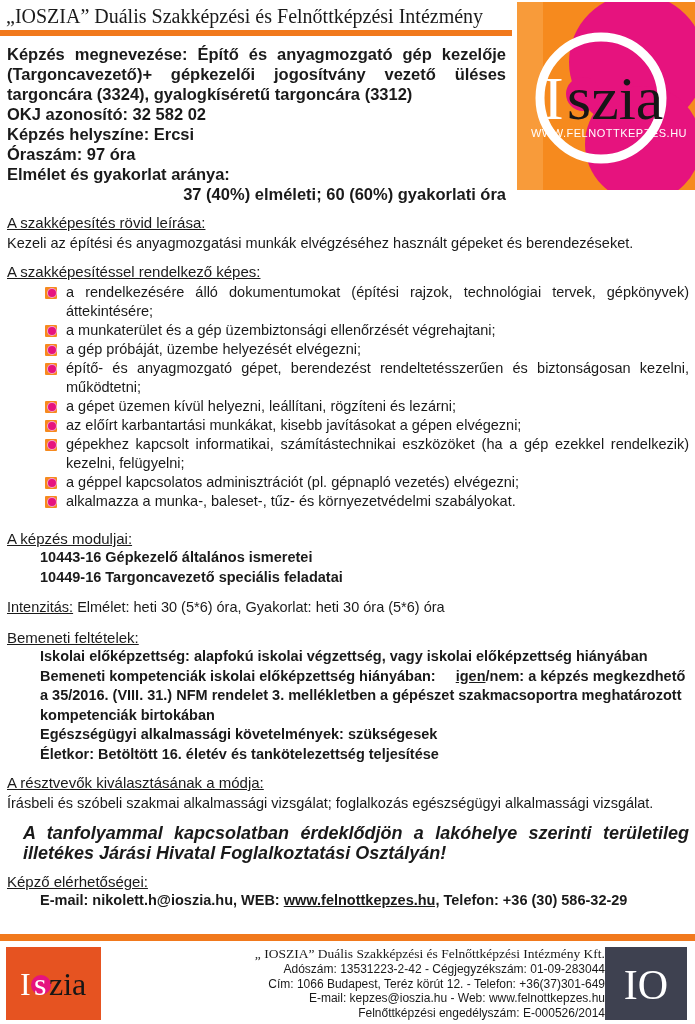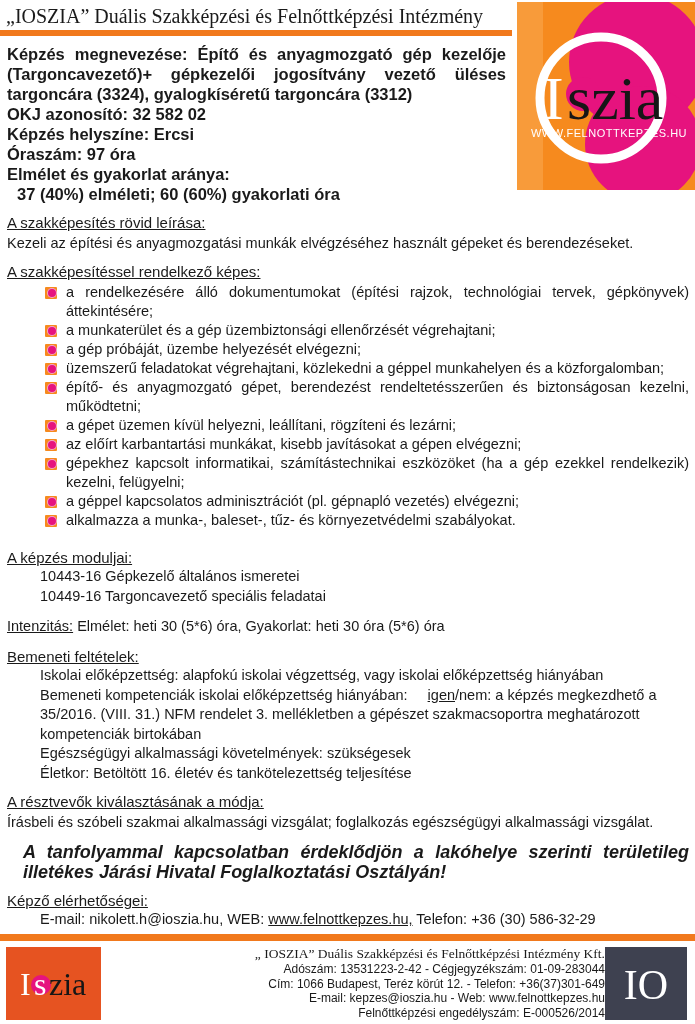--- a/index.html
+++ b/index.html
@@ -20,36 +20,36 @@
   .org-title {
     font-family:"Liberation Serif", serif;
     font-size:20px; font-weight:normal;
     padding:5px 0 2px 6px; white-space:nowrap;
   }
   .header-rule { height:6px; background:#F1791D; width:100%; }
   .logo-box { width:178px; height:188px; flex:0 0 178px; margin:2px 0 0 5px; }
   
   .intro { margin:8px 6px 0 7px; font-weight:bold; font-size:16.5px; line-height:20px; }
   .intro .just { text-align:justify; }
-  .ratio-value { padding-left:10px; }
+  .ratio-value { padding-left:10px;text-align:right; }
   
   .sec-head { margin:9px 6px 0 7px; font-size:15px; line-height:19px; text-decoration:underline; }
   .body-line { margin:2px 6px 0 7px; font-size:14.5px; line-height:19px; text-align:justify; }
   ul.caps { list-style:none; margin:2px 6px 17px 7px; }
   ul.caps li { display:flex; align-items:flex-start; font-size:14.5px; line-height:19px; }
   .bullet-icon {
     flex:0 0 12px; width:12px; height:12px; margin:4px 9px 0 38px;
     background:#F68A1E; position:relative; border-radius:1px;
   }
   .bullet-icon::after {
     content:""; position:absolute; left:2px; top:1px; width:8px; height:8px;
     border-radius:50%; background:#E6137E; border:1px solid rgba(255,255,255,.6);
   }
   ul.caps li .cap-text { flex:1; text-align:justify; }
-  .indent { margin-left:40px; margin-right:6px; font-size:14.5px; line-height:19.5px; }
+  .indent { margin-left:40px; margin-right:6px; font-size:14.5px; line-height:19.5px;font-weight:bold; }
   .inline-head { text-decoration:underline; }
   .u { text-decoration:underline;padding-left:16px; }
   .notice {
     margin:10px 6px 0 23px; font-size:18px; line-height:20px;
     font-weight:bold; font-style:italic; text-align:justify;
   }
   .link { color:#1a1a1a; text-decoration:underline; cursor:pointer; }
   
   .bottom-rule { margin-top:auto; height:7px; background:#F1791D; width:100%; }
   .footer { display:flex; align-items:center; padding:5px 8px 4px 6px; }
@@ -102,24 +102,20 @@
         <span class="bullet-icon"></span>
         <span class="cap-text">a rendelkezésére álló dokumentumokat (építési rajzok, technológiai tervek, gépkönyvek) áttekintésére;</span>
       </li>
     <li>
         <span class="bullet-icon"></span>
         <span class="cap-text">a munkaterület és a gép üzembiztonsági ellenőrzését végrehajtani;</span>
       </li>
     <li>
         <span class="bullet-icon"></span>
         <span class="cap-text">a gép próbáját, üzembe helyezését elvégezni;</span>
-      </li>
-    <li>
-        <span class="bullet-icon"></span>
-        <span class="cap-text">üzemszerű feladatokat végrehajtani, közlekedni a géppel munkahelyen és a közforgalomban;</span>
       </li>
     <li>
         <span class="bullet-icon"></span>
         <span class="cap-text">építő- és anyagmozgató gépet, berendezést rendeltetésszerűen és biztonságosan kezelni, működtetni;</span>
       </li>
     <li>
         <span class="bullet-icon"></span>
         <span class="cap-text">a gépet üzemen kívül helyezni, leállítani, rögzíteni és lezárni;</span>
       </li>
     <li>

